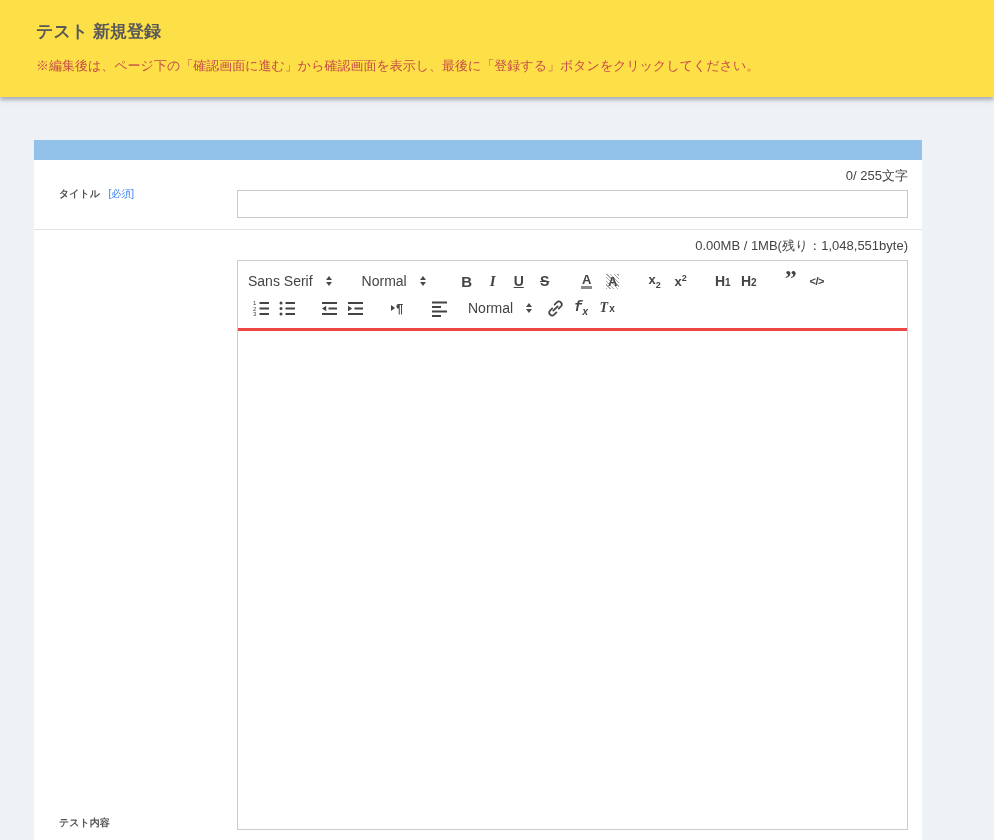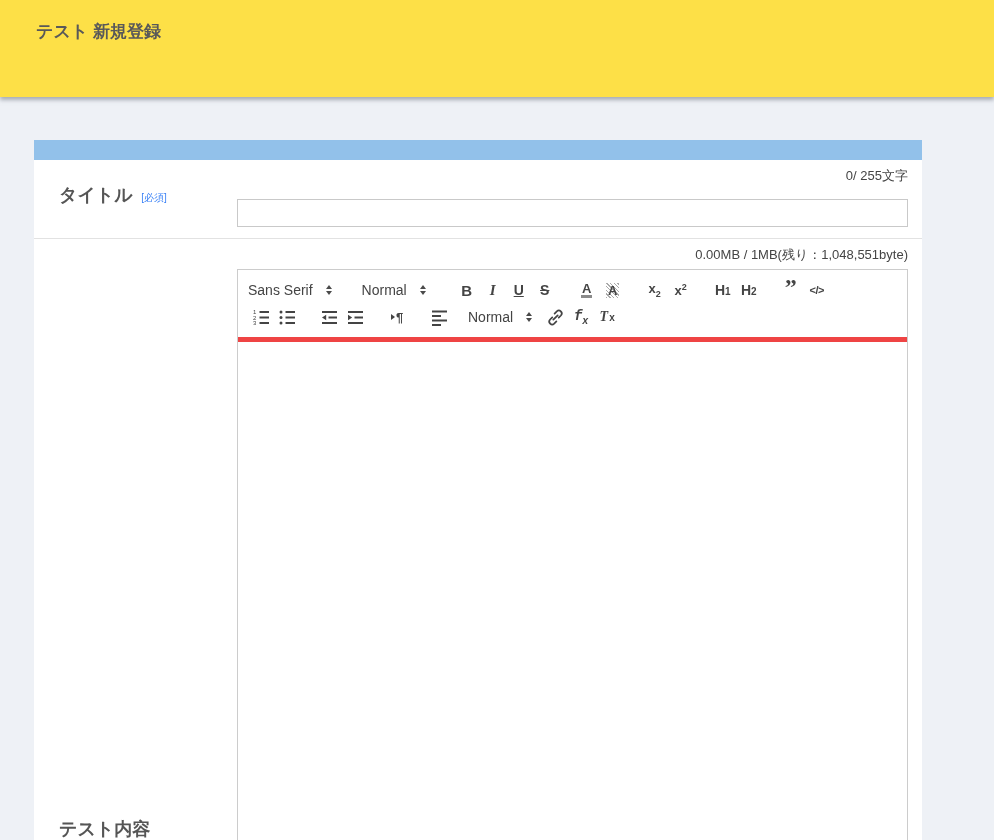--- a/index.html
+++ b/index.html
@@ -27,35 +27,35 @@
   
   .panel{ margin:43px 0 0 34px; width:888px; position:relative; z-index:1; }
   .accent-bar{ height:20px; background:#92c1ea; }
   .panel-body{ background:#fff; }
   .row{ display:flex; }
   .title-row{ padding:8px 0 11px; border-bottom:1px solid #e2e2e2; }
   .content-row{ padding:8px 0 13px; }
   .label-cell{ width:203px; padding-left:25px; flex:none; }
   .title-row .label-cell{ padding-top:15px; }
   .content-row .label-cell{ display:flex; align-items:flex-end; }
-  .lbl{ font-size:18px; font-weight:bold; color:#555; }
+  .lbl{ font-size:10px; font-weight:bold; color:#555; }
   .req{ font-size:10px; font-weight:normal; color:#3b82f6; margin-left:4px; }
   .field-cell{ flex:1; padding-right:14px; min-width:0; }
   .counter{ font-size:13px; color:#444; text-align:right; height:15px; line-height:15px; }
-  .title-row .counter{ margin-bottom:16px;text-align:right; }
+  .title-row .counter{ margin-bottom:7px;text-align:right; }
   .content-row .counter{ margin-bottom:7px; }
   .title-input{
     display:block; width:100%; height:28px;
     border:1px solid #c9c9c9; background:#fff; border-radius:0;
     font-size:14px; padding:0 8px; outline:none; color:#333;
     font-family:"Liberation Sans", sans-serif;
   }
   
   .editor{ border:1px solid #ccc; background:#fff; }
-  .toolbar{ border-bottom:5px solid #ef4444; padding:8px 10px; }
+  .toolbar{ border-bottom:3px solid #ef4444; padding:8px 10px; }
   .tb-row{ display:flex; align-items:center; height:24px; }
   .tb-row + .tb-row{ margin-top:3px; }
   .fmt-group{ display:inline-flex; align-items:center; margin-right:16px; }
   .tb-btn{
     width:26px; height:24px; display:inline-flex; align-items:center; justify-content:center;
     background:none; border:none; padding:0; color:#444; cursor:pointer;
     font-family:"Liberation Sans", sans-serif;
   }
   .picker{
     display:inline-flex; align-items:center; color:#444; font-size:14px;
@@ -94,20 +94,21 @@
   .g-clean .x{ font-family:"Liberation Sans", sans-serif; font-style:normal; font-size:10px; font-weight:bold; text-decoration:none; display:inline-block; margin-left:1px; }
   .editor-content{ height:498px; background:#fff; outline:none; padding:12px 15px; font-size:14px; }
   .bottom-strip{ height:6px; border-top:1px solid #dcdcdc; background:#fff; }
   svg.ic{ display:block; }
 </style>
 </head>
 <body>
 
 <div class="page-header">
   <h1 class="page-title">テスト 新規登録</h1>
+  <p class="note">※編集後は、ページ下の「確認画面に進む」から確認画面を表示し、最後に「登録する」ボタンをクリックしてください。</p>
 </div>
 
 <div class="panel">
   <div class="accent-bar"></div>
   <div class="panel-body">
 
     <div class="row title-row">
       <div class="label-cell">
         <span class="lbl">タイトル</span>
         <span class="req">[必須]</span>

